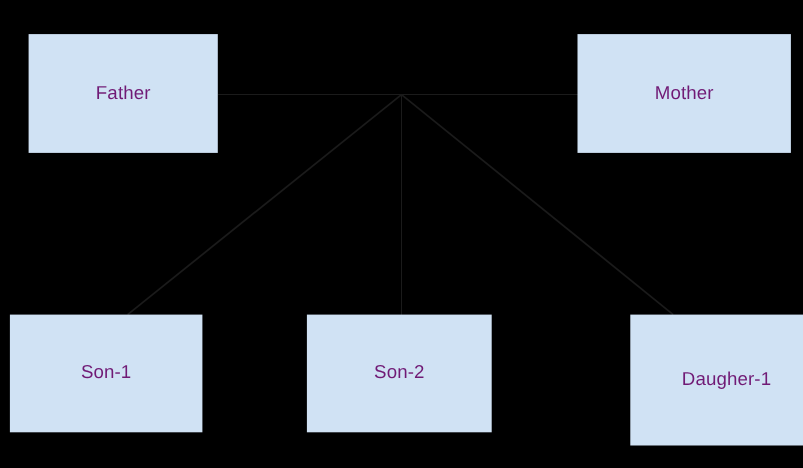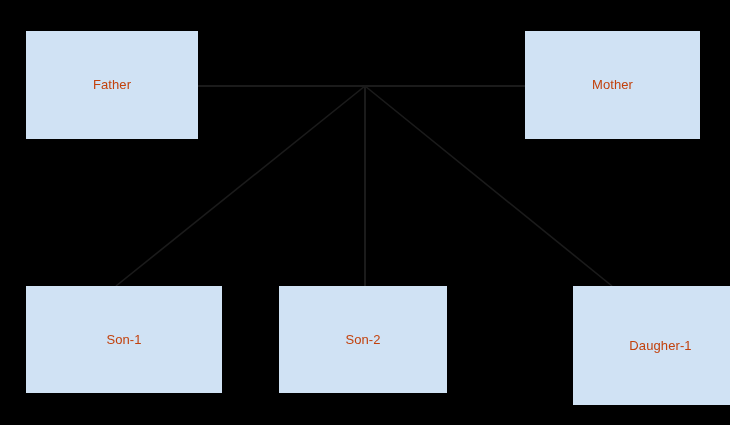--- a/index.html
+++ b/index.html
@@ -31,23 +31,23 @@
     box-sizing: border-box;
     background: #d0e2f4;
     border: 0;
     display: flex;
     align-items: center;
     justify-content: center;
     z-index: 2;
   }
   .node-label {
     font-family: "Liberation Sans", sans-serif;
-    font-size: 13px;
+    font-size: 17px;
     line-height: 1.2;
-    color: #c2410c;
+    color: #701a75;
     text-align: center;
     letter-spacing: 0.1px;
     white-space: nowrap;
     user-select: none;
   }
 </style>
 </head>
 <body>
 
 <div id="canvas">
@@ -57,25 +57,25 @@
     <line x1="365" y1="86" x2="525" y2="86" stroke="#1b1b1b" stroke-width="1.6" shape-rendering="crispEdges"></line>
     <line x1="365" y1="86" x2="116" y2="286" stroke="#1b1b1b" stroke-width="1.6"></line>
     <line x1="365" y1="86" x2="365" y2="286" stroke="#1b1b1b" stroke-width="1.6" shape-rendering="crispEdges"></line>
     <line x1="365" y1="86" x2="612" y2="286" stroke="#1b1b1b" stroke-width="1.6"></line>
   </svg>
 
   <div class="node" style="left:26px; top:31px; width:172px; height:108px;">
     <span class="node-label">Father</span>
   </div>
 
-  <div class="node" style="left:525px; top:31px; width:175px; height:108px;">
+  <div class="node" style="left:525px; top:31px; width:194px; height:108px;">
     <span class="node-label">Mother</span>
   </div>
 
-  <div class="node" style="left:26px; top:286px; width:196px; height:107px;">
+  <div class="node" style="left:9px; top:286px; width:175px; height:107px;">
     <span class="node-label">Son-1</span>
   </div>
 
   <div class="node" style="left:279px; top:286px; width:168px; height:107px;">
     <span class="node-label">Son-2</span>
   </div>
 
   <div class="node" style="left:525px; top:286px; width:175px; height:119px;margin-left:48px;">
     <span class="node-label">Daugher-1</span>
   </div>

